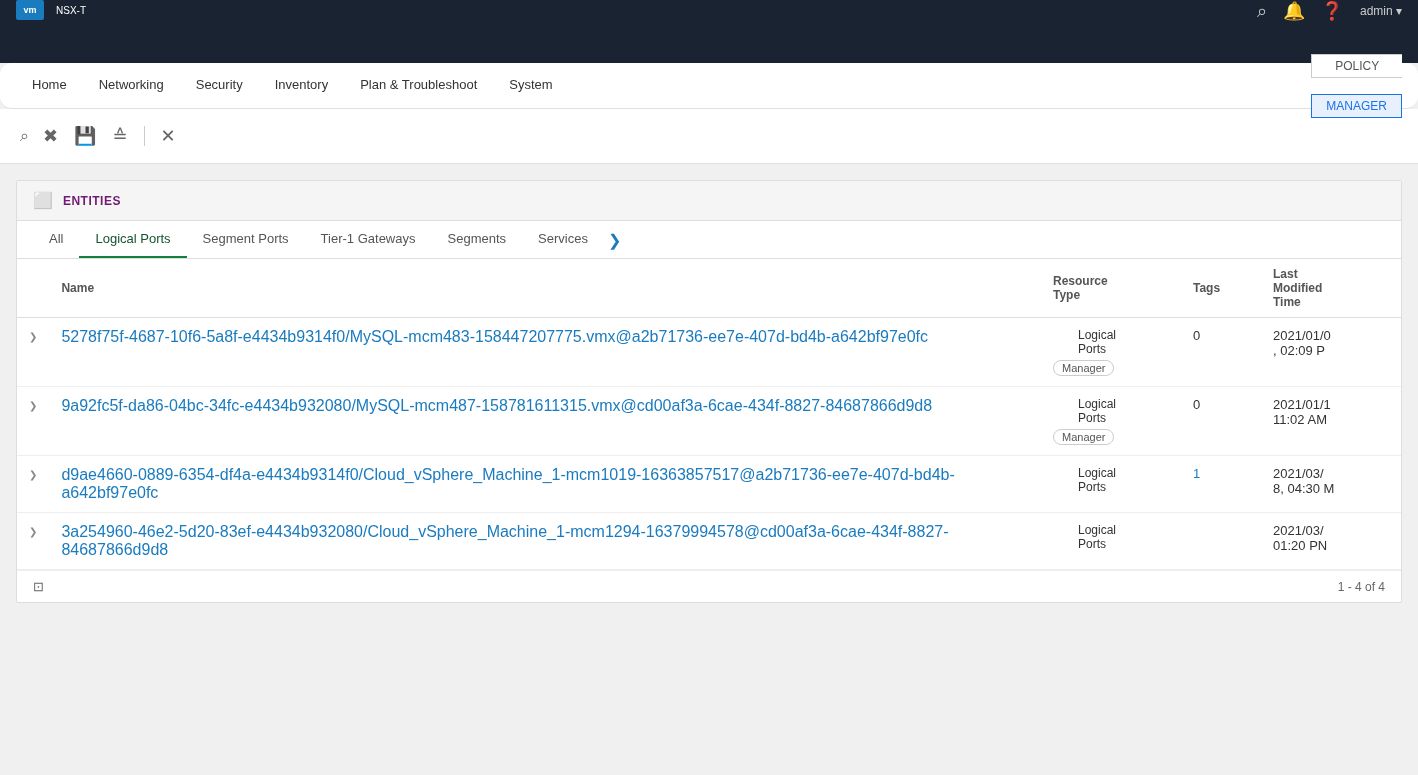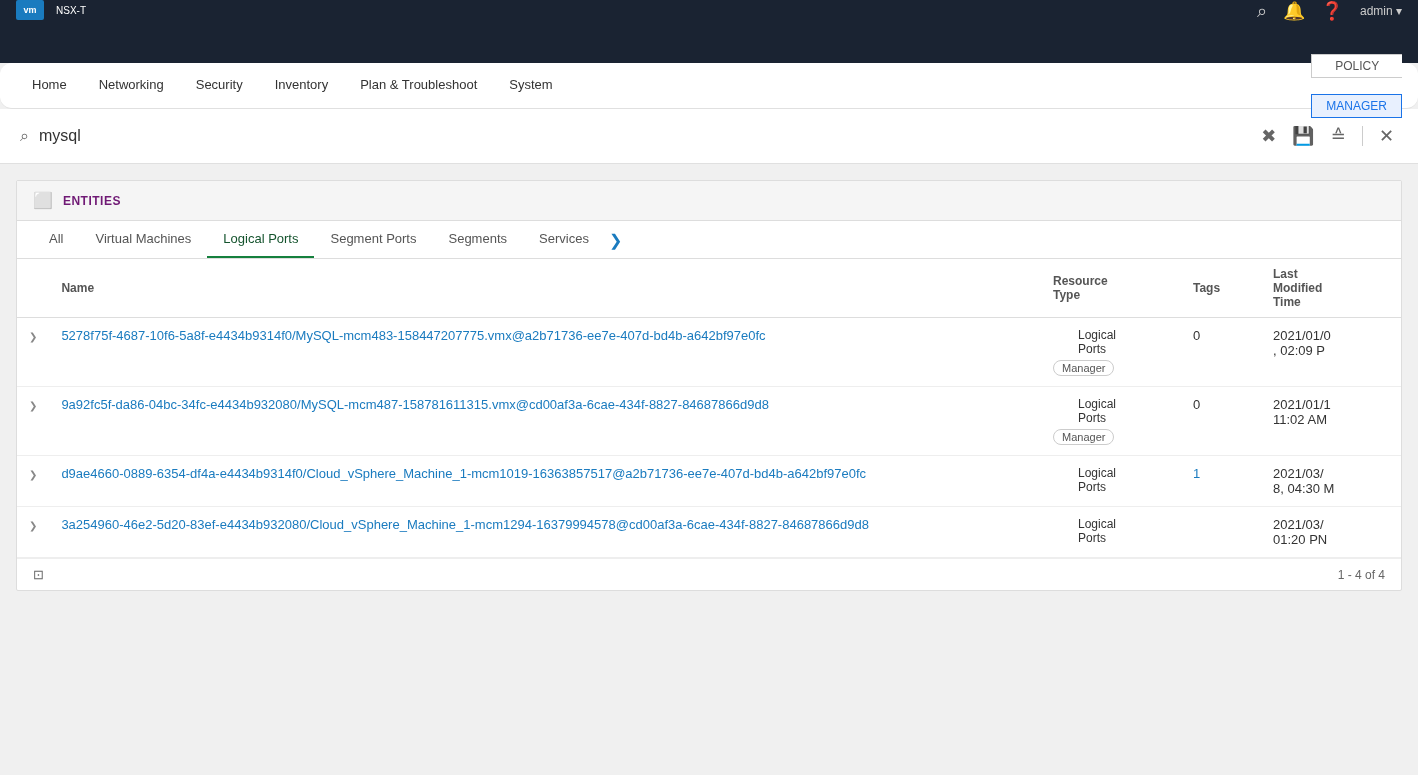--- a/index.html
+++ b/index.html
@@ -135,21 +135,21 @@
       text-align: left;
       font-size: 12px;
       color: #555;
       font-weight: 600;
       border-bottom: 1px solid #ddd;
       background: white;
     }
     tbody tr { border-bottom: 1px solid #eee; }
     td { padding: 10px 12px; font-size: 13px; color: #333; vertical-align: top; }
     .expand-btn { color: #888; cursor: pointer; font-size: 10px; }
-    .row-link { color: #1a7bbf; cursor: pointer; text-decoration: none; font-size: 13px; }
+    .row-link { color: #1a7bbf; cursor: pointer; text-decoration: none; font-size: 16px; }
     .resource-type { font-size: 12px; color: #333; margin-left: 25px; }
     .manager-badge {
       display: inline-block;
       border: 1px solid #ccc;
       border-radius: 10px;
       padding: 1px 8px;
       font-size: 11px;
       color: #555;
       margin-top: 4px;
     }
@@ -219,42 +219,41 @@
     <a class="nav-link">System</a>
   </div>
   <div class="nav-right">
     <button class="mode-btn">POLICY</button>
     <button class="mode-btn active">MANAGER</button>
   </div>
 </div>
 
 <div class="search-bar">
   <span class="search-icon-wrap">⌕</span>
-  <input class="search-input" type="text" value="mysql" style="">
   <div class="search-actions">
     <button class="search-action-btn">✖</button>
     <button class="search-action-btn">💾</button>
     <button class="search-action-btn">≙</button>
     <div class="search-divider"></div>
     <button class="search-action-btn">✕</button>
   </div>
 </div>
 
 <div class="main-content" style="position:relative;">
 
   <div class="entities-header">
     <span class="entities-cube">⬜</span>
     <span class="entities-label">ENTITIES</span>
   </div>
 
   <div class="tab-bar">
     <div class="tab">All</div>
-    <div class="tab">Virtual Machines</div>
     <div class="tab active">Logical Ports</div>
     <div class="tab">Segment Ports</div>
+    <div class="tab">Tier-1 Gateways</div>
     <div class="tab">Segments</div>
     <div class="tab">Services</div>
     <span class="tab-more">❯</span>
   </div>
 
   <div class="table-wrap">
     <table>
       <thead>
         <tr>
           <th class="col-expand"></th>

